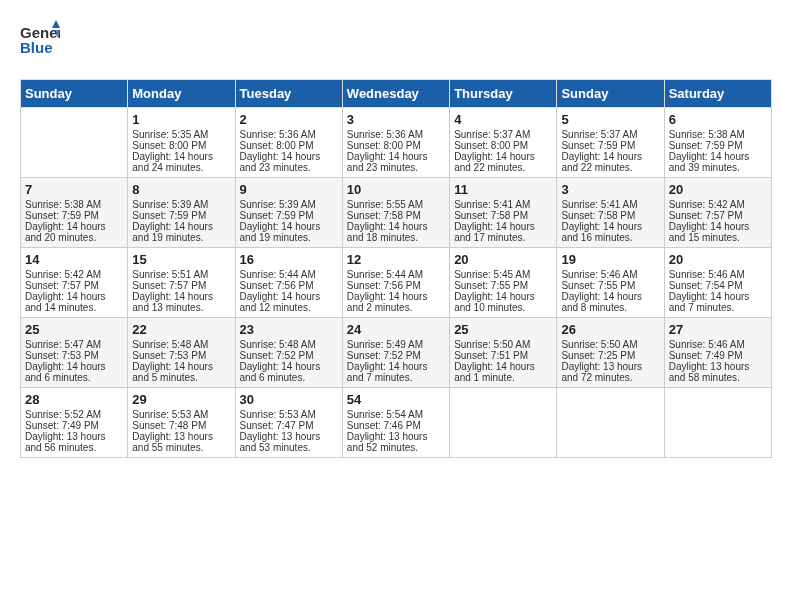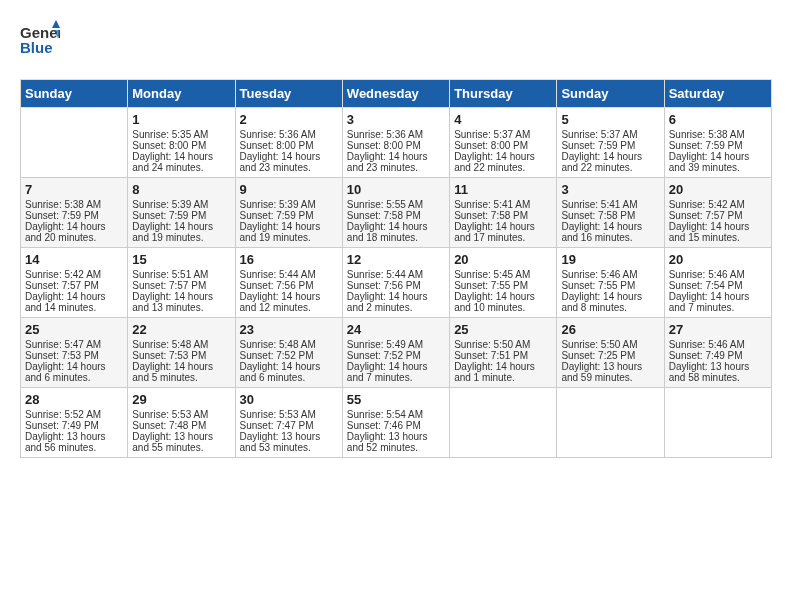--- a/index.html
+++ b/index.html
@@ -284,21 +284,21 @@
           <div>Sunrise: 5:50 AM</div>
           <div>Sunset: 7:51 PM</div>
           <div>Daylight: 14 hours</div>
           <div>and 1 minute.</div>
         </td>
         <td>
           <span class="day-number">26</span>
           <div>Sunrise: 5:50 AM</div>
           <div>Sunset: 7:25 PM</div>
           <div>Daylight: 13 hours</div>
-          <div>and 59 minutes.</div>
+          <div>and 72 minutes.</div>
         </td>
         <td>
           <span class="day-number">27</span>
           <div>Sunrise: 5:46 AM</div>
           <div>Sunset: 7:49 PM</div>
           <div>Daylight: 13 hours</div>
           <div>and 58 minutes.</div>
         </td>
       </tr>
       <tr>
@@ -317,21 +317,21 @@
           <div>and 55 minutes.</div>
         </td>
         <td>
           <span class="day-number">30</span>
           <div>Sunrise: 5:53 AM</div>
           <div>Sunset: 7:47 PM</div>
           <div>Daylight: 13 hours</div>
           <div>and 53 minutes.</div>
         </td>
         <td>
-          <span class="day-number">55</span>
+          <span class="day-number">54</span>
           <div>Sunrise: 5:54 AM</div>
           <div>Sunset: 7:46 PM</div>
           <div>Daylight: 13 hours</div>
           <div>and 52 minutes.</div>
         </td>
         <td class="cell-empty"></td>
         <td class="cell-empty"></td>
         <td class="cell-empty"></td>
       </tr>
     </tbody>

